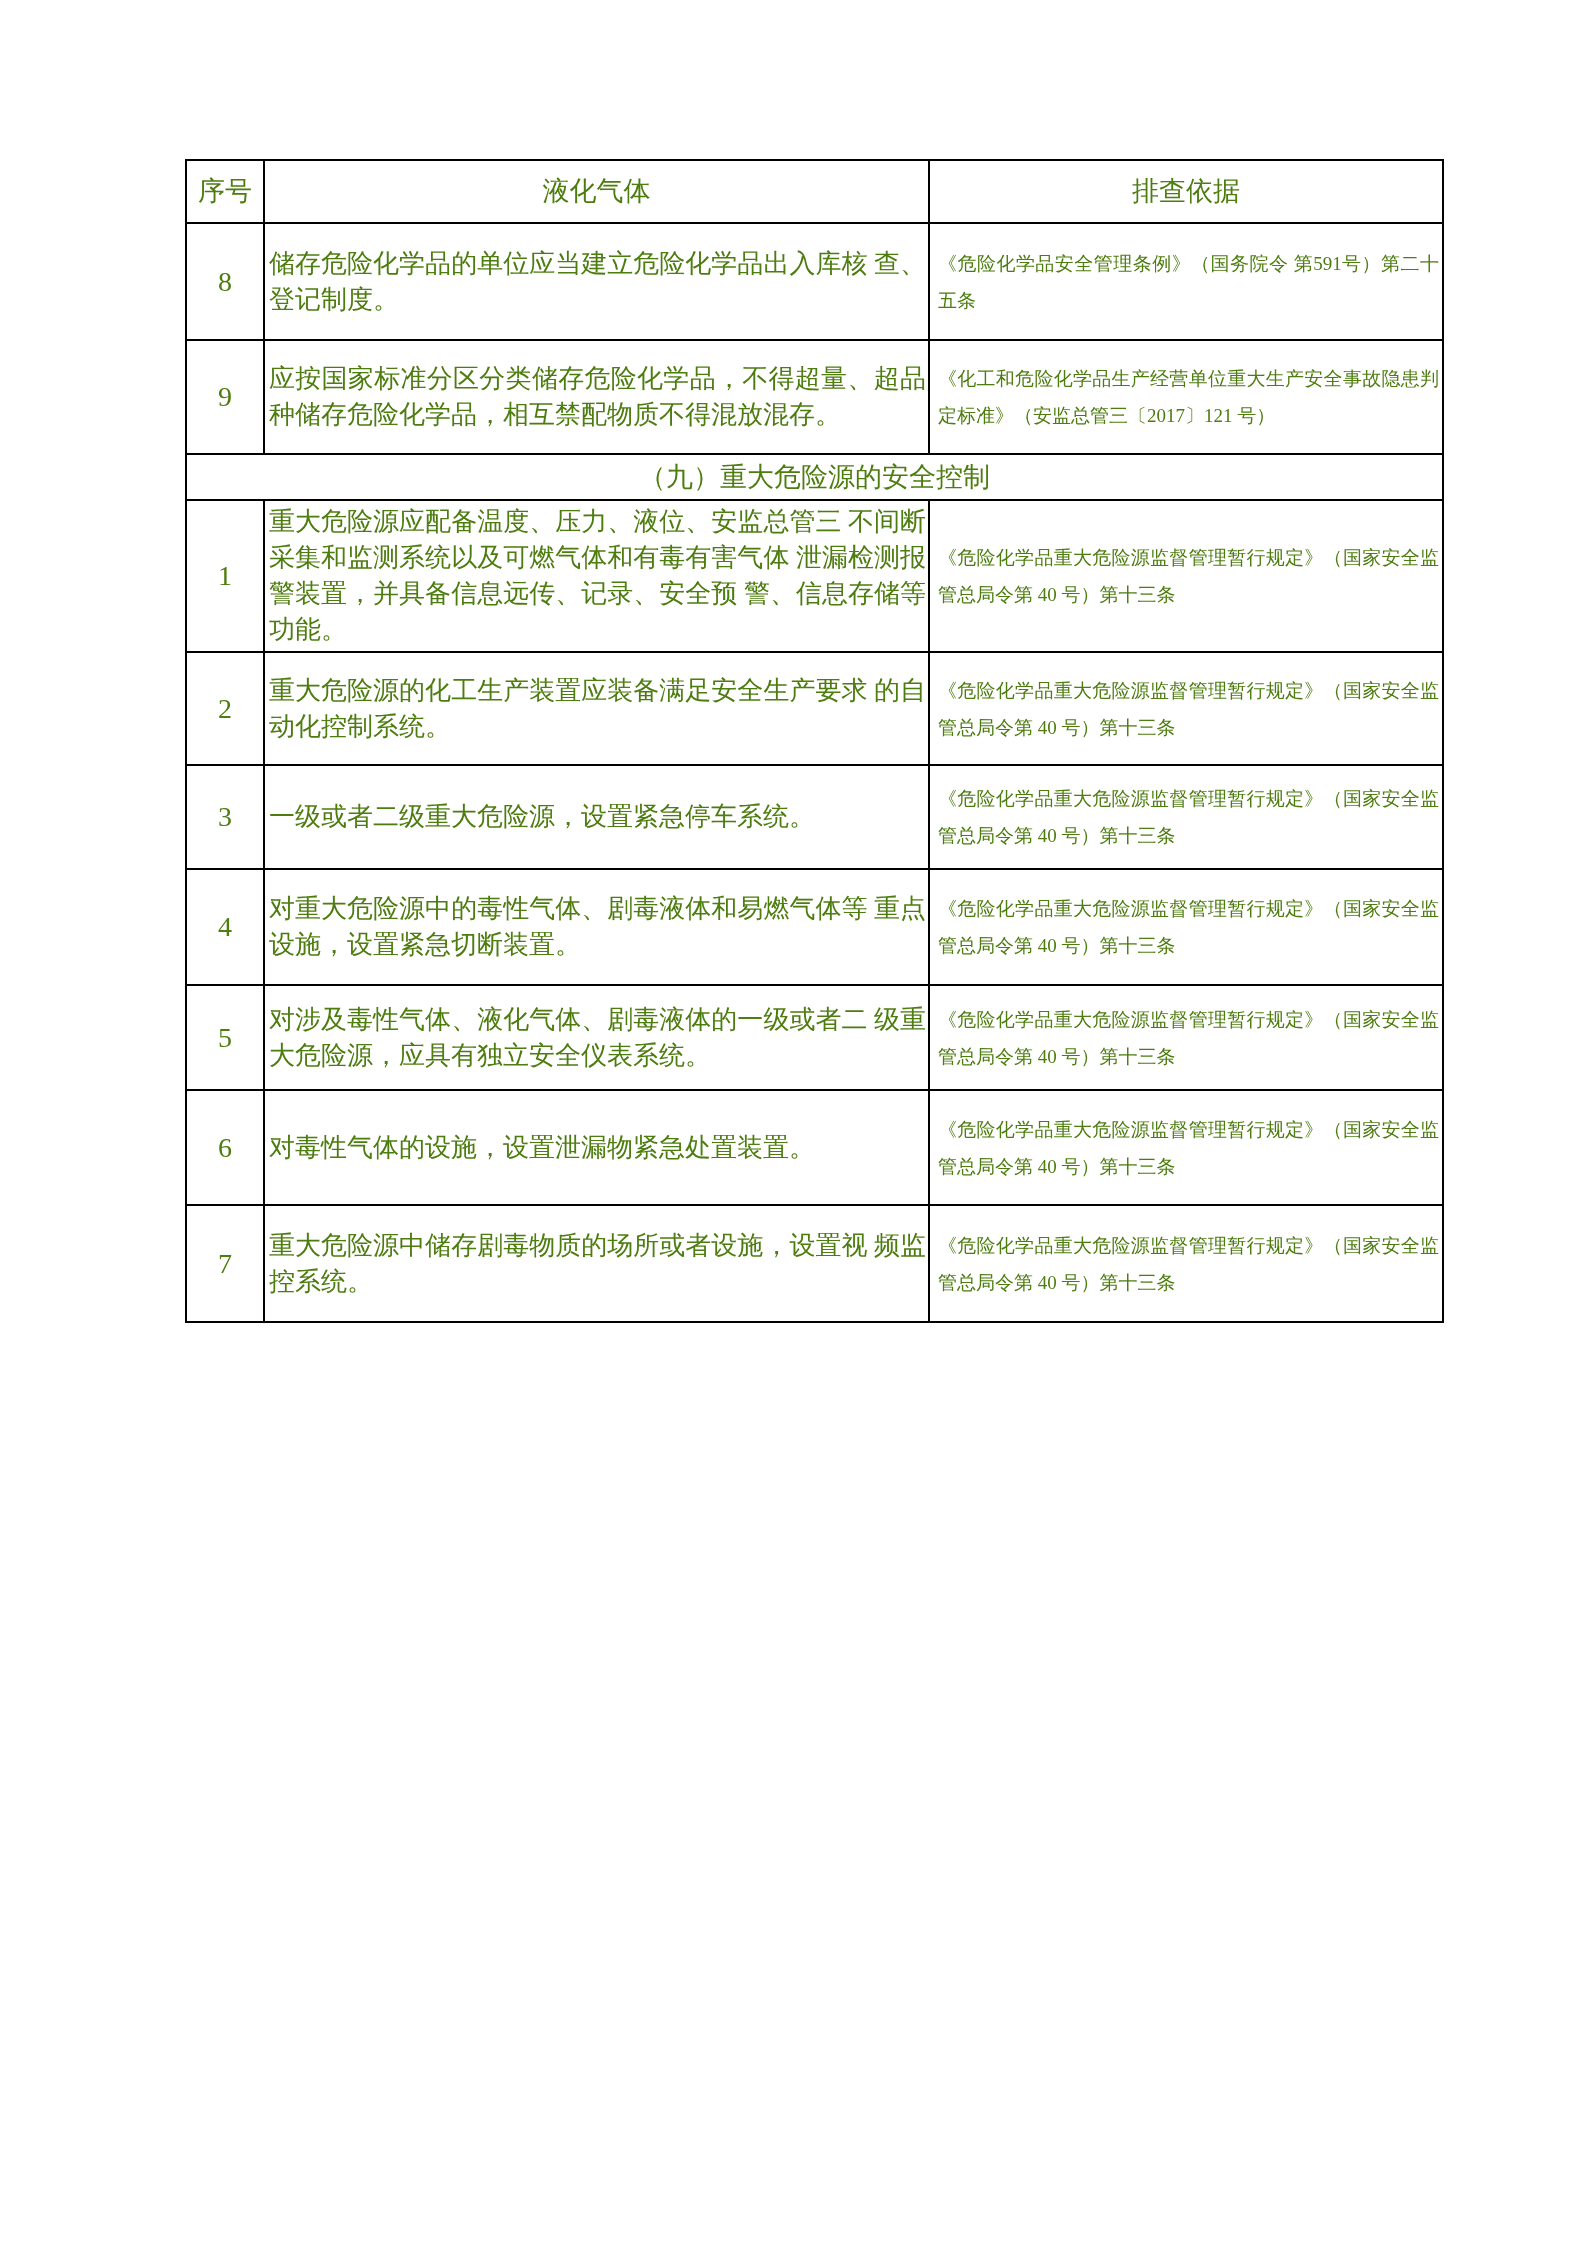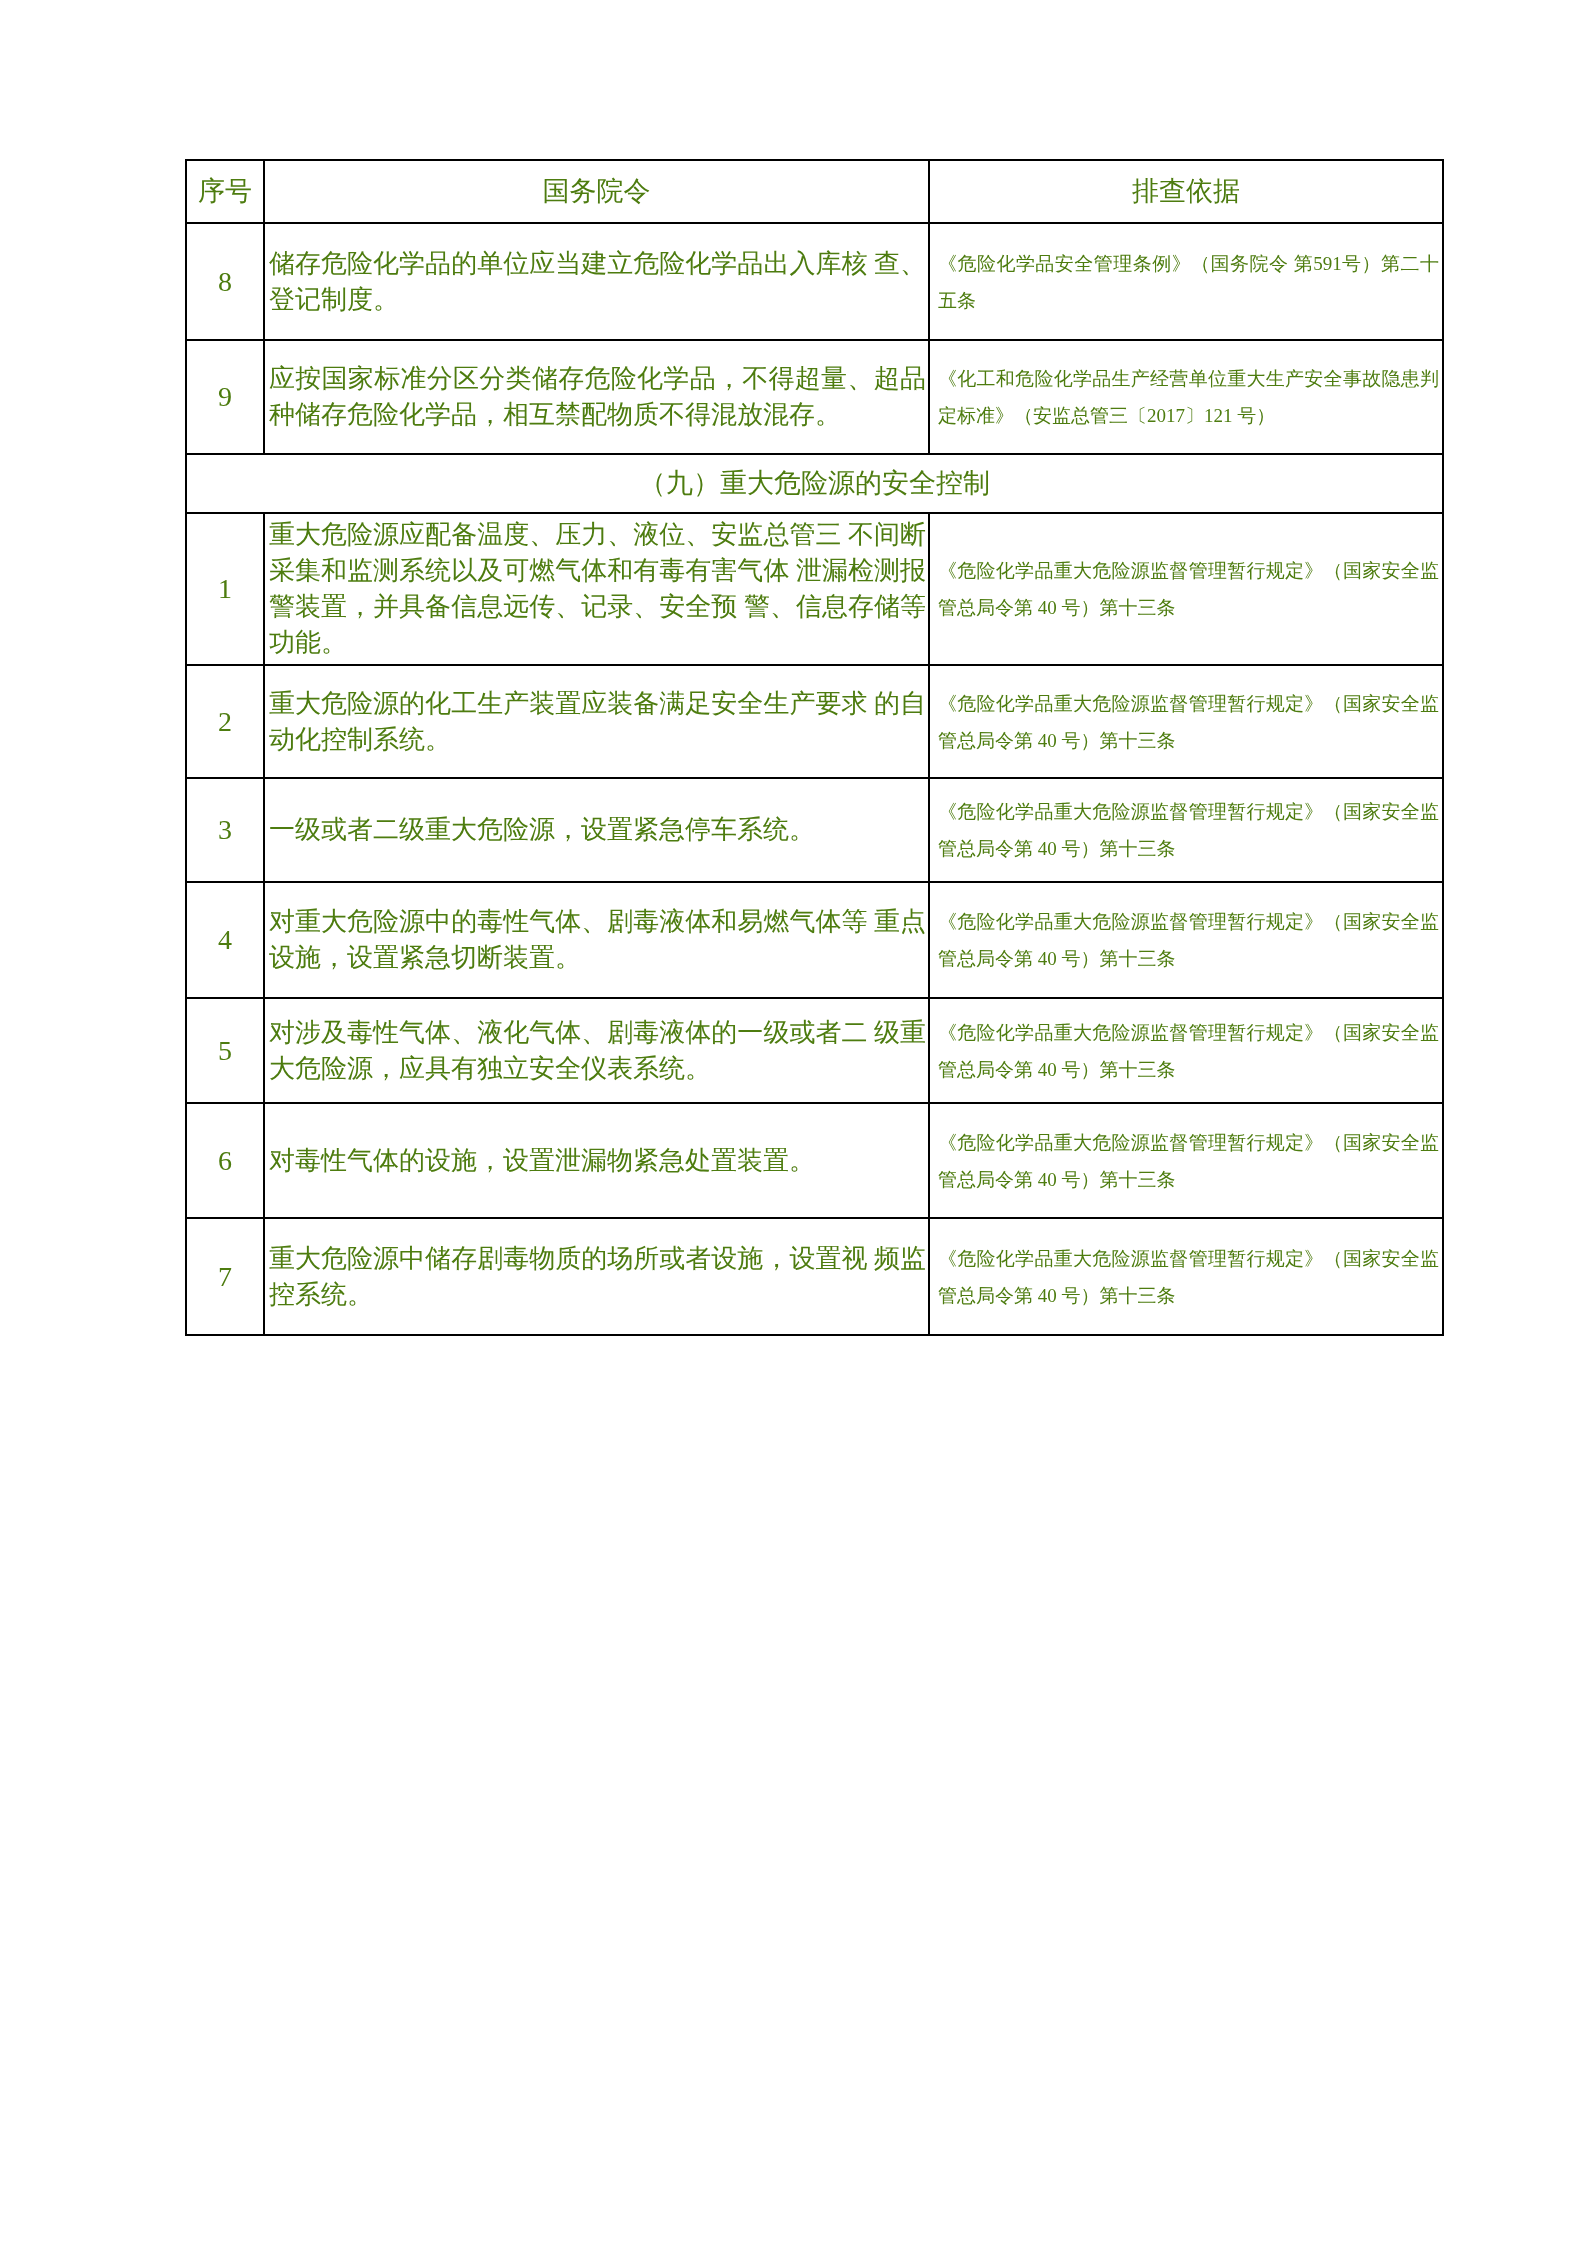--- a/index.html
+++ b/index.html
@@ -74,37 +74,37 @@
   <table class="inspection">
     <colgroup>
       <col class="c-no">
       <col class="c-content">
       <col class="c-basis">
     </colgroup>
 
     <tbody>
         <tr style="height:63px;">
       <th class="hcell">序号</th>
-      <th class="hcell">国务院令</th>
+      <th class="hcell">液化气体</th>
       <th class="hcell">排查依据</th>
     </tr>
 
     <tr style="height:117px;">
       <td class="cell-no">8</td>
       <td class="cell-content">储存危险化学品的单位应当建立危险化学品出入库核 查、登记制度。</td>
       <td class="cell-basis">《危险化学品安全管理条例》（国务院令 第591号）第二十五条</td>
     </tr>
 
     <tr style="height:114px;">
       <td class="cell-no">9</td>
       <td class="cell-content">应按国家标准分区分类储存危险化学品，不得超量、超品种储存危险化学品，相互禁配物质不得混放混存。</td>
       <td class="cell-basis">《化工和危险化学品生产经营单位重大生产安全事故隐患判定标准》（安监总管三〔2017〕121 号）</td>
     </tr>
 
-    <tr style="height:59px;padding-left:24px;">
+    <tr style="height:46px;padding-left:24px;">
       <td class="section-cell" colspan="3">（九）重大危险源的安全控制</td>
     </tr>
 
     <tr style="height:143px;">
       <td class="cell-no">1</td>
       <td class="cell-content">重大危险源应配备温度、压力、液位、安监总管三 不间断采集和监测系统以及可燃气体和有毒有害气体 泄漏检测报警装置，并具备信息远传、记录、安全预 警、信息存储等功能。</td>
       <td class="cell-basis">《危险化学品重大危险源监督管理暂行规定》（国家安全监管总局令第 40 号）第十三条</td>
     </tr>
 
     <tr style="height:113px;">

